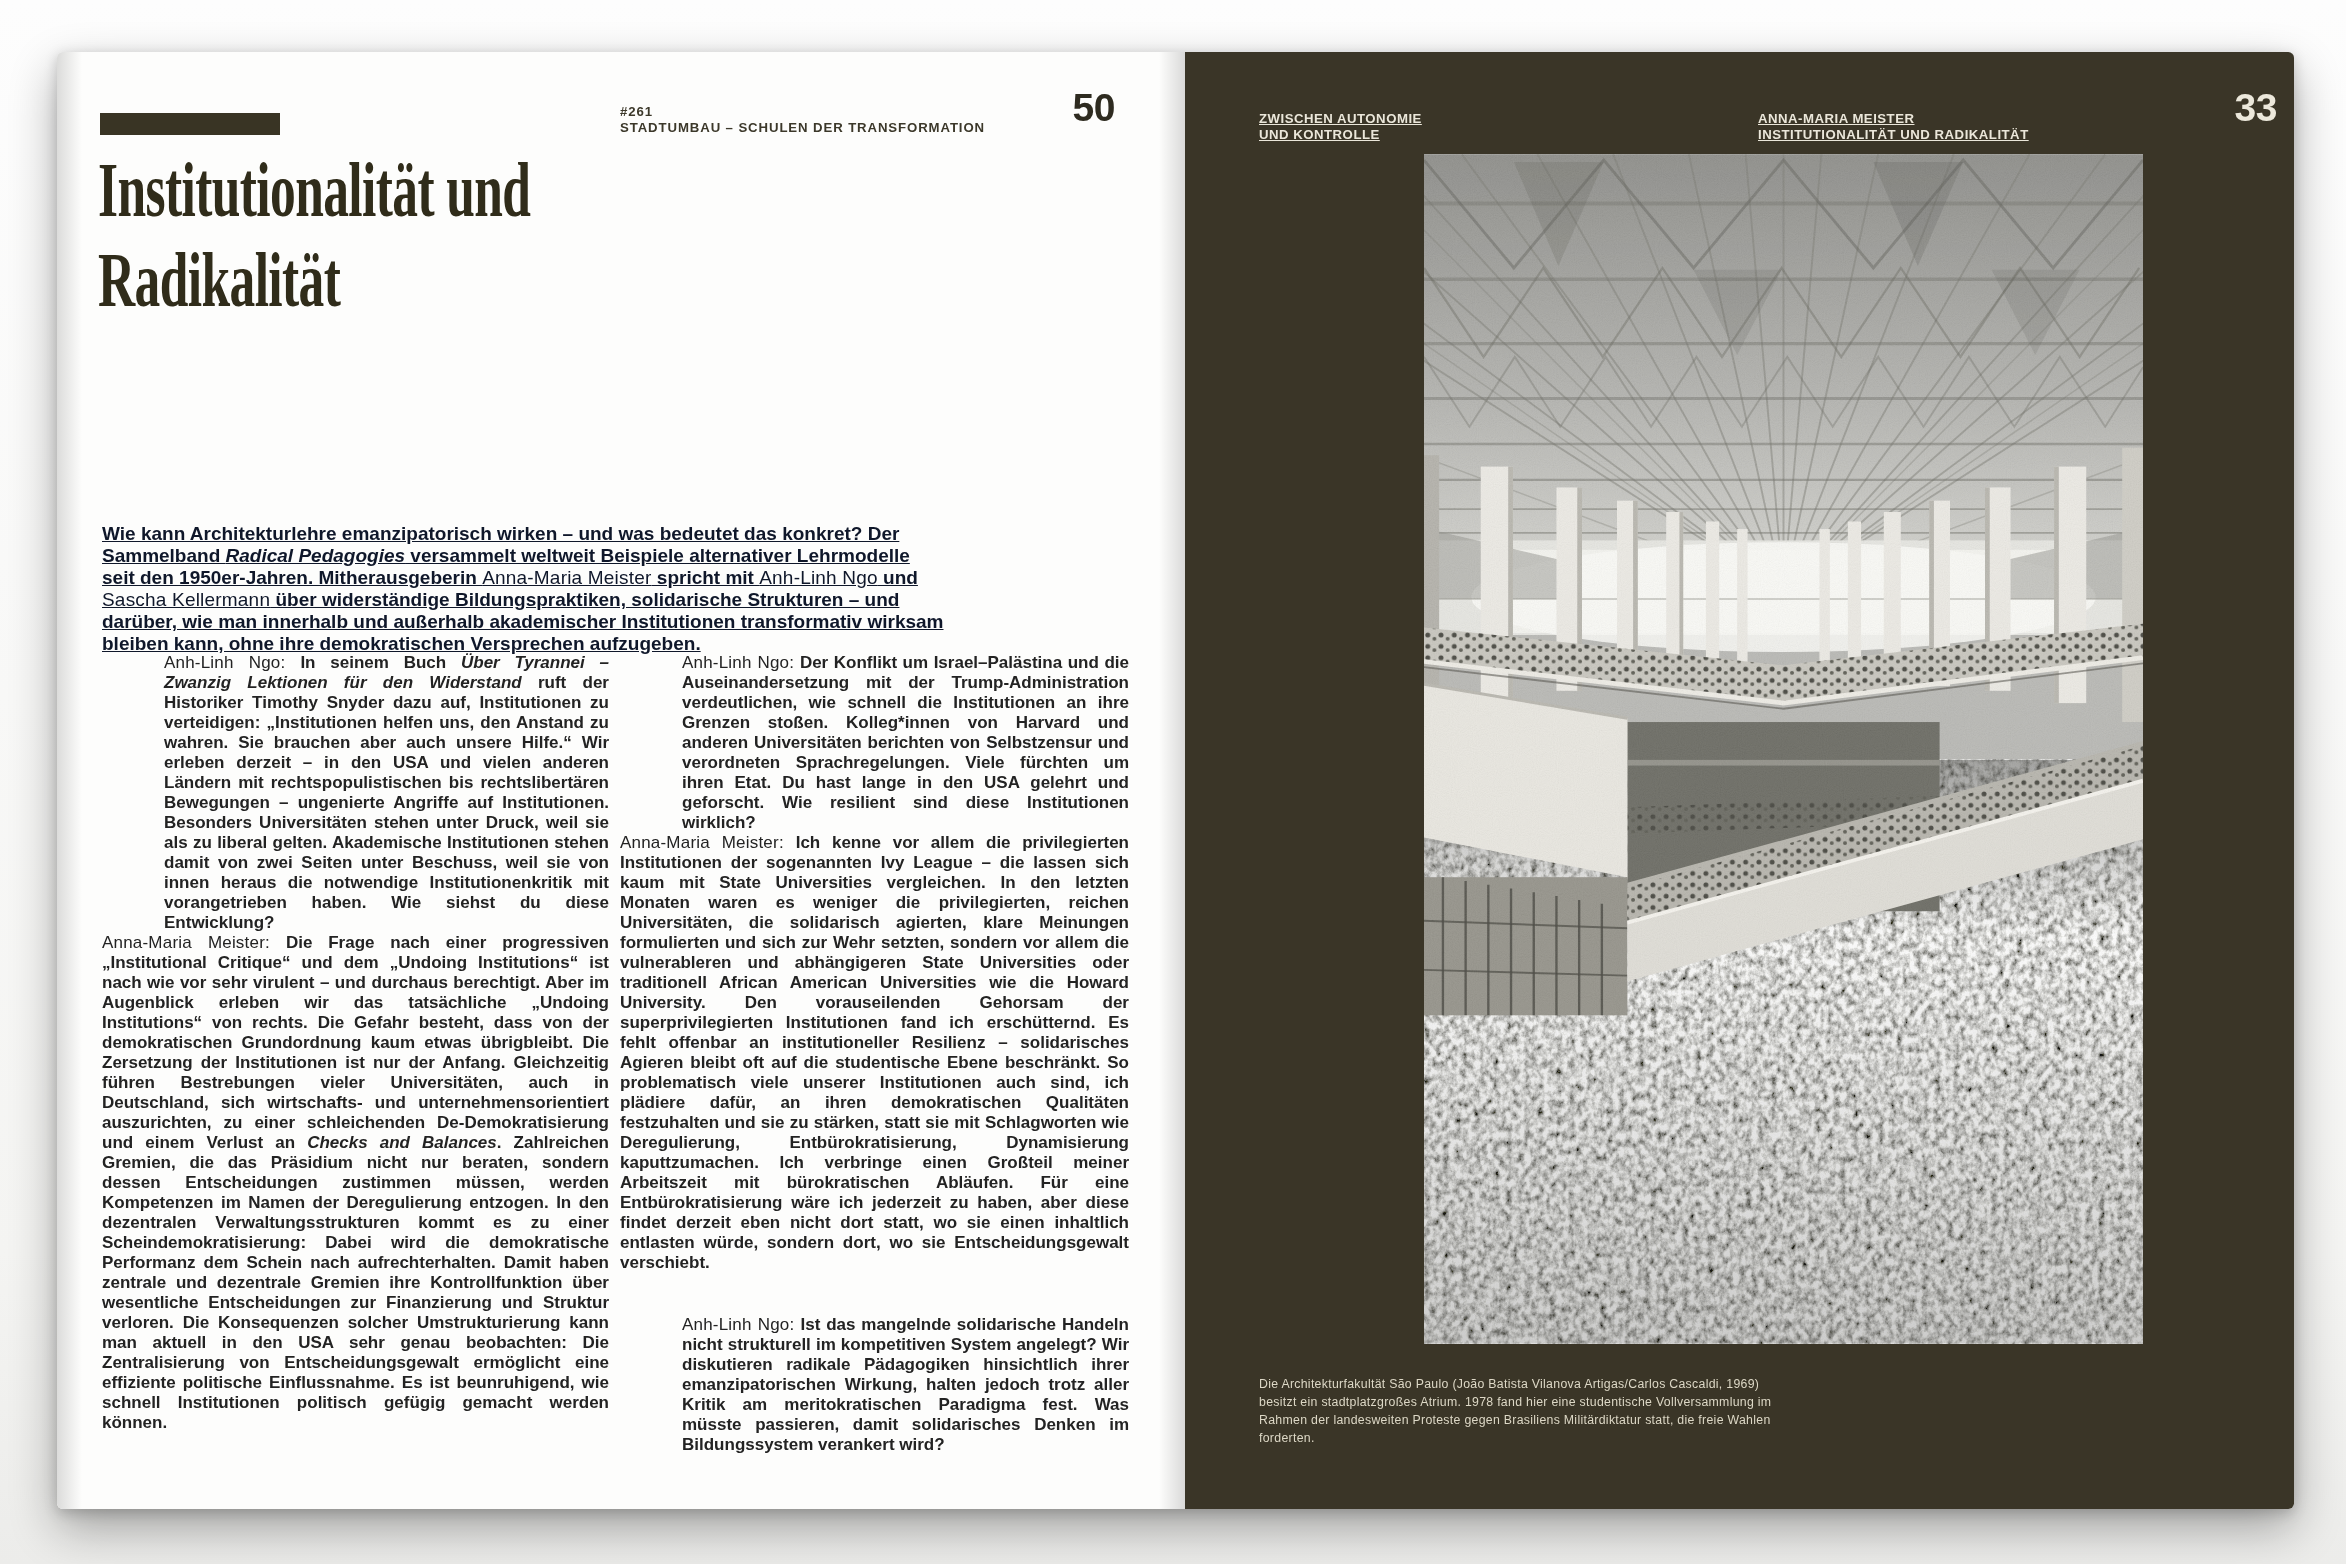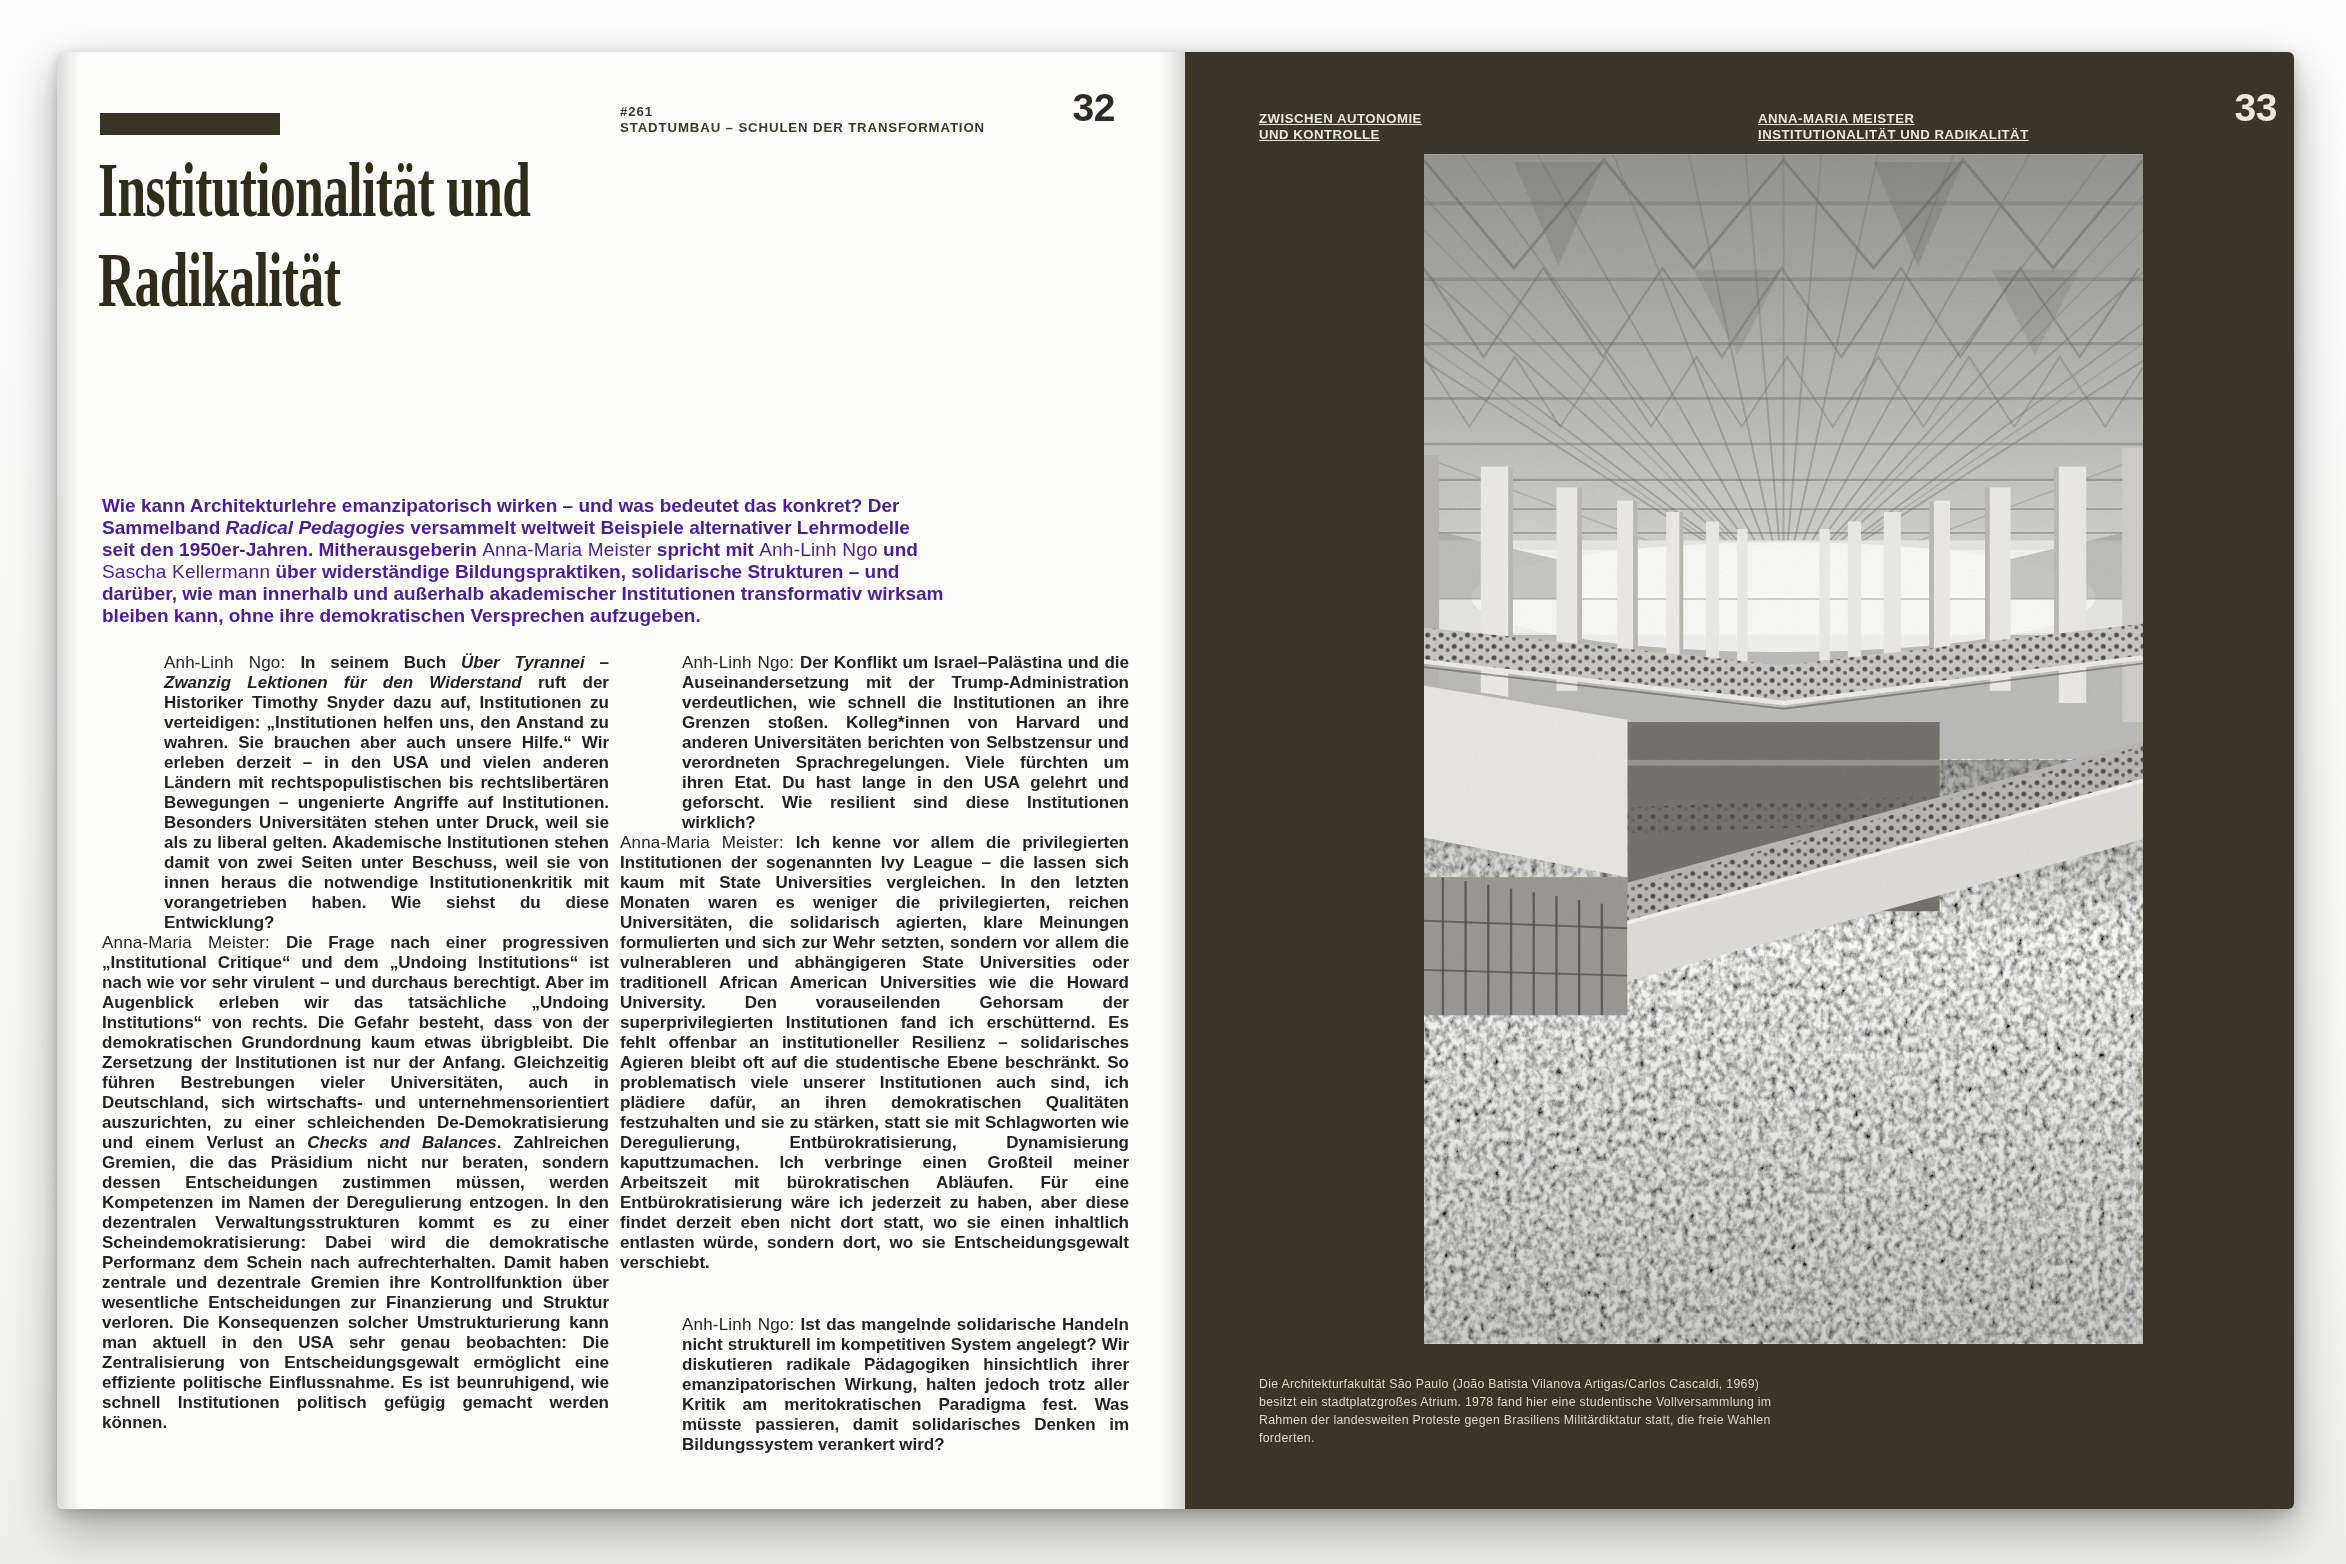--- a/index.html
+++ b/index.html
@@ -18,22 +18,22 @@
   
   .accent-bar{position:absolute;left:43px;top:61px;width:180px;height:22px;background:#393424;}
   .lp-header{position:absolute;left:563px;top:52px;color:#3c382a;font-weight:700;
              font-size:13.2px;line-height:16px;letter-spacing:0.9px;text-transform:uppercase;}
   .lp-pagenum{position:absolute;left:956px;top:34px;width:102px;text-align:right;
              font-size:39px;font-weight:700;color:#2e2b20;letter-spacing:-0.5px;}
   .title{position:absolute;left:41px;top:93px;margin:0;width:1514px;
          font-family:"Liberation Serif",serif;font-weight:700;color:#302c1a;
          font-size:78px;line-height:90px;letter-spacing:-0.9px;
          transform:scaleX(.66);transform-origin:0 0;}
-  .intro{position:absolute;left:45px;top:443px;width:844px;color:#4c1d95;
-         font-size:19px;line-height:22px;}
+  .intro{position:absolute;left:45px;top:471px;width:844px;color:#0f172a;
+         font-size:19px;line-height:22px;text-decoration:underline;}
   .intro .rp{margin:0;}
   .columns{position:absolute;left:45px;top:577px;width:1028px;color:#232323;}
   .col{position:absolute;top:0;font-size:17px;line-height:20px;text-align:justify;hyphens:auto;}
   .col1{left:0;width:507px;}
   .col2{left:518px;width:509px;}
   .rp{margin:0;}
   .rp.ind{padding-left:62px;margin-top:24px;}
   .rp.gap{margin-top:42px;}
   .sg-bold{font-weight:700;}
   .sg-bold-italic{font-weight:700;font-style:italic;}
@@ -55,21 +55,21 @@
 
 <div class="stage">
   <div class="spread">
 
     <section class="page page-left">
       <div class="accent-bar"></div>
       <header class="lp-header">
         <div>#261</div>
         <div>Stadtumbau – Schulen der Transformation</div>
       </header>
-      <div class="lp-pagenum">32</div>
+      <div class="lp-pagenum">50</div>
       <h1 class="title">
         <div>Institutionalität und</div>
         <div>Radikalität</div>
       </h1>
       <div class="intro">
           <p class="rp"><span class="sg-bold">Wie kann Architekturlehre emanzipatorisch wirken – und was bedeutet das konkret? Der Sammelband </span><span class="sg-bold-italic">Radical Pedagogies</span><span class="sg-bold"> versammelt weltweit Beispiele alternativer Lehrmodelle seit den 1950er-Jahren. Mitherausgeberin </span><span class="sg-speaker">Anna-Maria Meister</span><span class="sg-bold"> spricht mit </span><span class="sg-speaker">Anh-Linh Ngo</span><span class="sg-bold"> und </span><span class="sg-speaker">Sascha Kellermann</span><span class="sg-bold"> über widerständige Bildungspraktiken, solidarische Strukturen – und darüber, wie man innerhalb und außerhalb akademischer Institutionen transformativ wirksam bleiben kann, ohne ihre demokratischen Versprechen aufzugeben.</span></p>
         </div>
       <div class="columns">
         <div class="col col1">
             <p class="rp ind"><span class="sg-speaker">Anh-Linh Ngo: </span><span class="sg-bold">In seinem Buch </span><span class="sg-bold-italic">Über Tyrannei – Zwanzig Lektionen für den Widerstand</span><span class="sg-bold"> ruft der Historiker Timothy Snyder dazu auf, Institutionen zu verteidigen: „Institutionen helfen uns, den Anstand zu wahren. Sie brauchen aber auch unsere Hilfe.“ Wir erleben derzeit – in den USA und vielen anderen Ländern mit rechtspopulistischen bis rechtslibertären Bewegungen – ungenierte Angriffe auf Institutionen. Besonders Universitäten stehen unter Druck, weil sie als zu liberal gelten. Akademische Institutionen stehen damit von zwei Seiten unter Beschuss, weil sie von innen heraus die notwendige Institutionenkritik mit vorangetrieben haben. Wie siehst du diese Entwicklung?</span></p>

